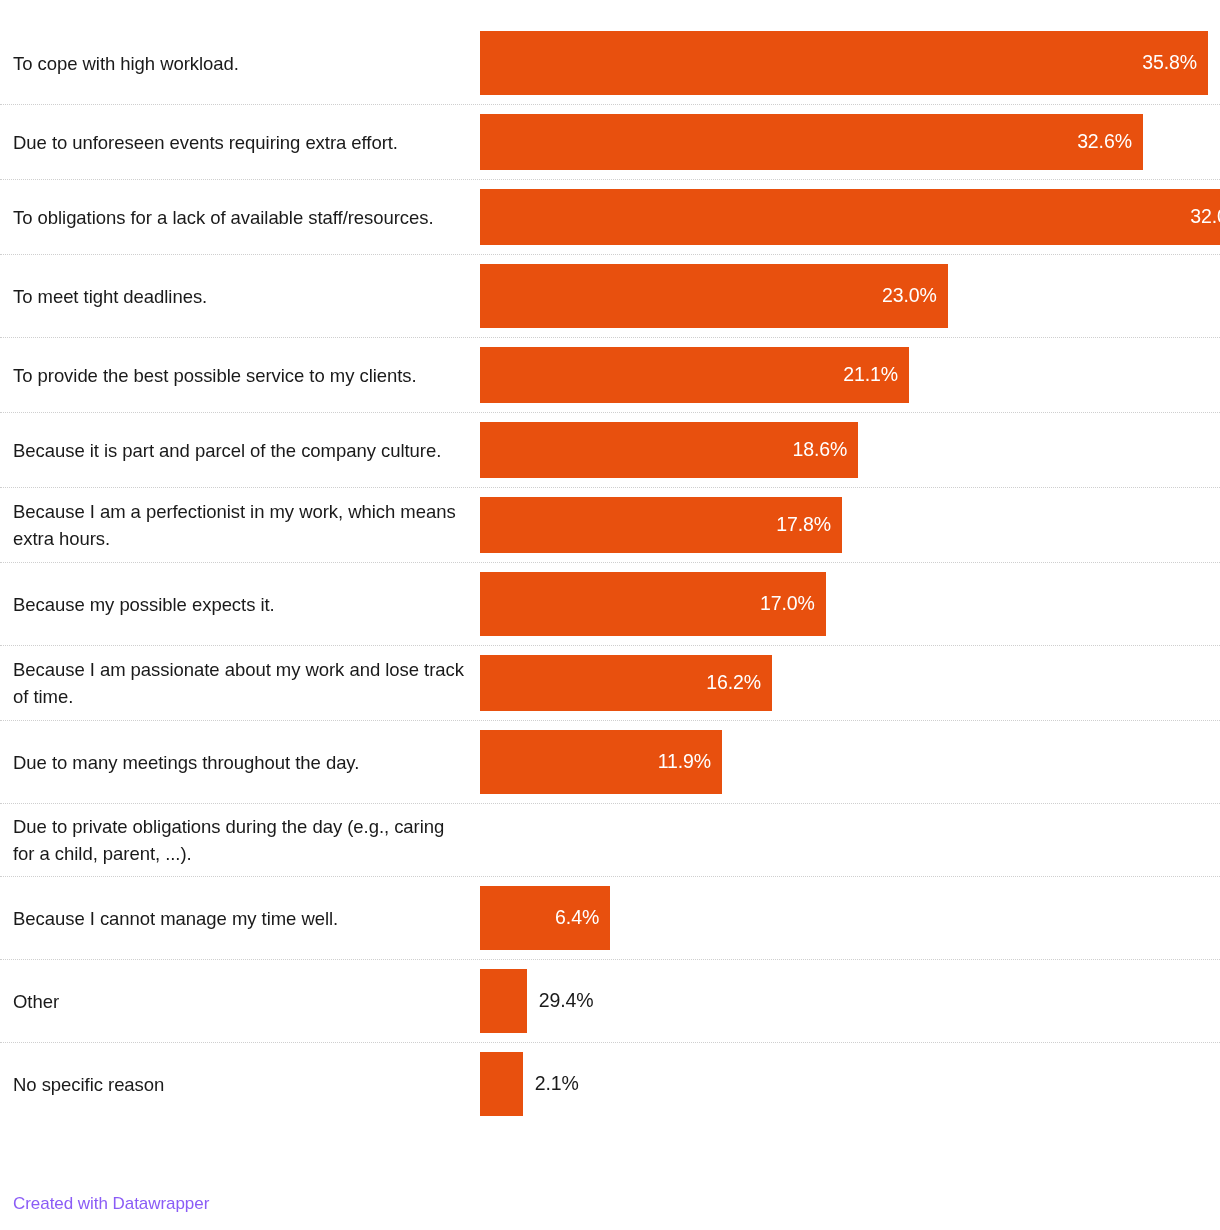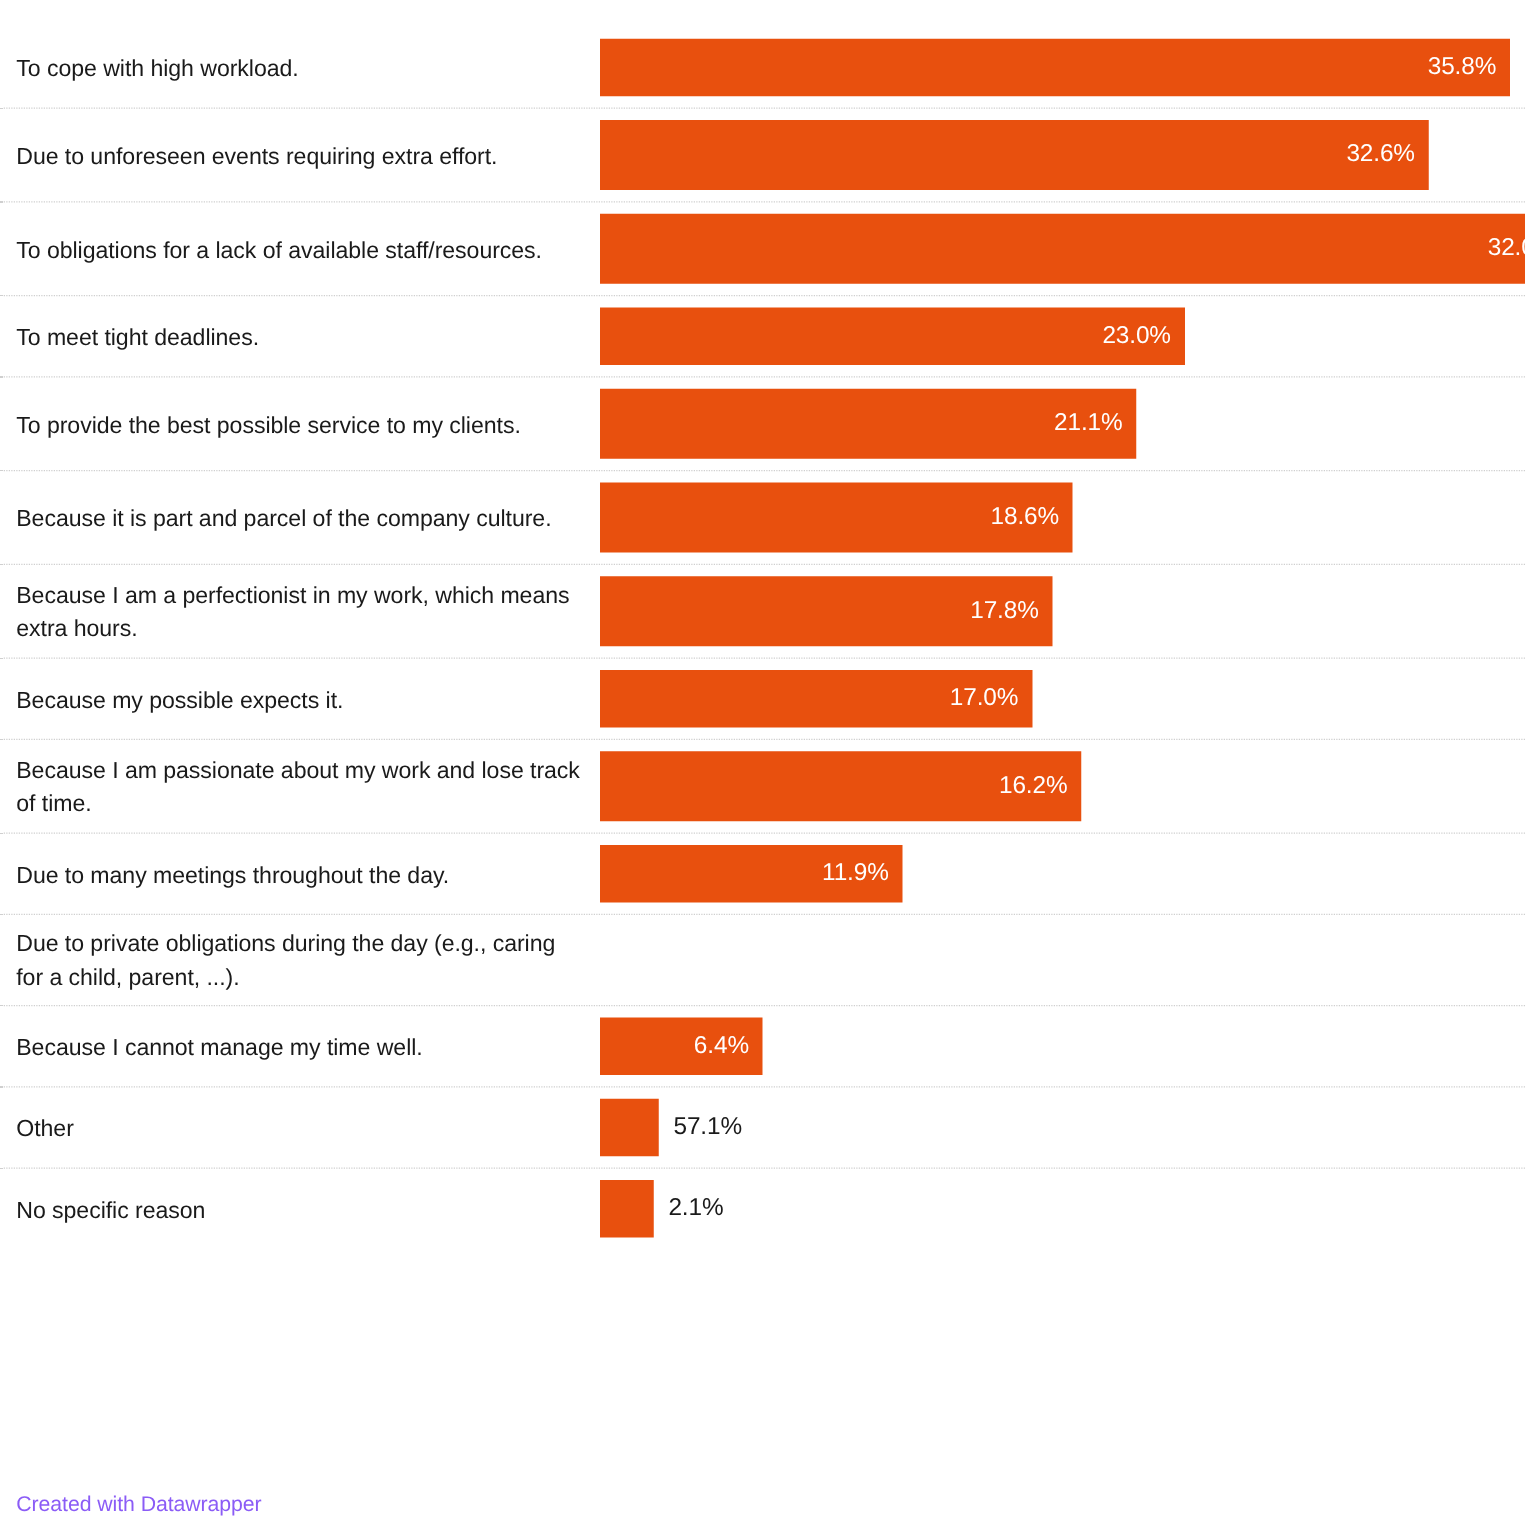--- a/index.html
+++ b/index.html
@@ -58,21 +58,21 @@
   .bar-area {
     position: relative;
     flex: 1 1 auto;
     height: 100%;
     display: flex;
     align-items: stretch;
   }
 
   .bar {
     background: #e8500e;
-    height: 46px;
+    height: 64px;
     display: flex;
     align-items: center;
     justify-content: flex-end;
     box-sizing: border-box;
     min-width: 2px;
   }
   .bar-row.tall .bar {
     height: 56px;
   }
 
@@ -191,21 +191,21 @@
             <div class="bar" style="width: 345.698px;">
               <span class="bar-value">17.0%</span>
             </div>
           </div>
         </div>
       </div>
       <div class="bar-row tall">
         <div class="row-label">Because I am passionate about my work and lose track of time.</div>
         <div class="bar-area">
           <div class="bar-wrap">
-            <div class="bar" style="width: 385px;">
+            <div class="bar" style="width: 292px;">
               <span class="bar-value">16.2%</span>
             </div>
           </div>
         </div>
       </div>
       <div class="bar-row">
         <div class="row-label">Due to many meetings throughout the day.</div>
         <div class="bar-area">
           <div class="bar-wrap">
             <div class="bar" style="width: 241.989px;">
@@ -225,21 +225,21 @@
               <span class="bar-value">6.4%</span>
             </div>
           </div>
         </div>
       </div>
       <div class="bar-row">
         <div class="row-label">Other</div>
         <div class="bar-area">
           <div class="bar-wrap">
             <div class="bar" style="width: 46.7709px;"></div>
-            <span class="bar-value outside">57.1%</span>
+            <span class="bar-value outside">29.4%</span>
           </div>
         </div>
       </div>
       <div class="bar-row last-row">
         <div class="row-label">No specific reason</div>
         <div class="bar-area">
           <div class="bar-wrap">
             <div class="bar" style="width: 42.7039px;"></div>
             <span class="bar-value outside">2.1%</span>
           </div>

